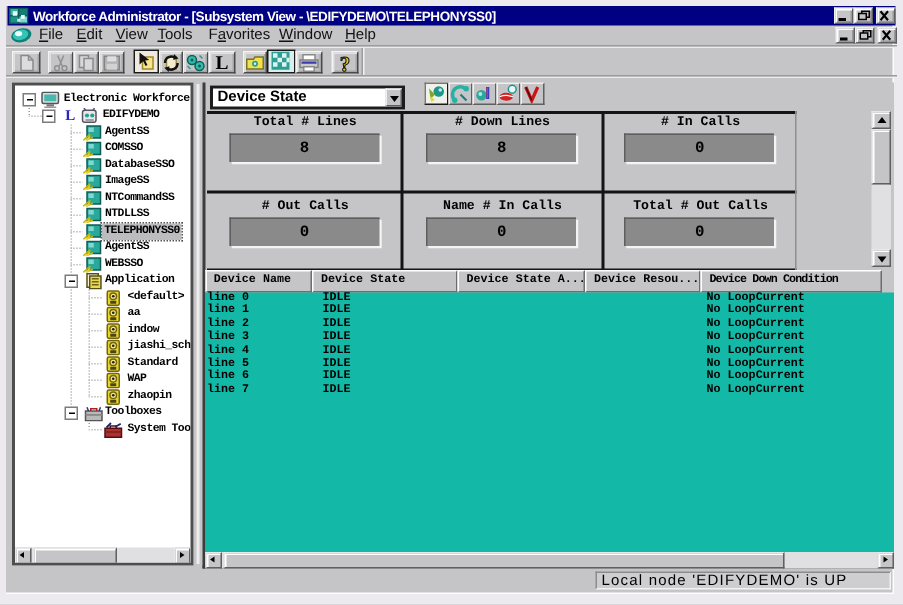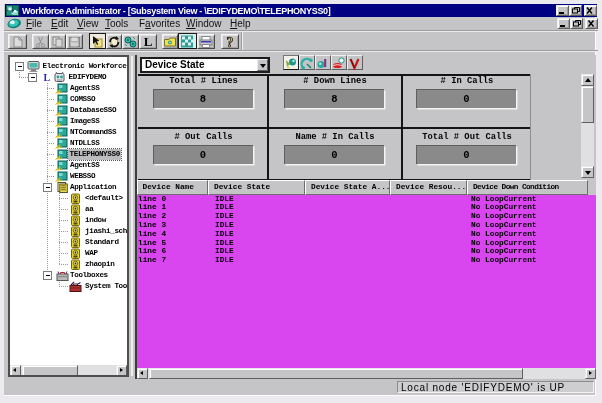--- a/index.html
+++ b/index.html
@@ -32,21 +32,21 @@
 #rpanel{left:135px;top:55px;width:461px;height:324px;background:#c5c4c7;border-left:2px solid #3c3c3c;border-bottom:2px solid #3c3c3c;}
 
 #combo{left:140px;top:57px;width:130px;height:16px;background:#fff;border:2px solid #1c1c1c;}
 #combotext{left:145px;top:59px;font-size:10px;font-weight:bold;color:#000;line-height:12px;}
 
 .statlabel{position:absolute;font-family:"Liberation Mono",monospace;font-weight:bold;font-size:8.8px;color:#000;text-align:center;white-space:nowrap;line-height:10px;}
 .statbox{position:absolute;height:19px;background:#8a8a8a;border-top:1px solid #5e5e5e;border-left:1px solid #5e5e5e;box-shadow:1.5px 1.5px 0 #f4f4f4;}
 .statnum{width:100%;text-align:center;font-family:"Liberation Mono",monospace;font-weight:bold;font-size:10.5px;color:#000;line-height:18.5px;}
 .blk{background:#141414;}
 .hcell{position:absolute;top:180px;height:15px;background:#c5c4c7;border-top:1px solid #fff;border-left:1px solid #fff;border-right:1px solid #6d6d6d;border-bottom:1px solid #6d6d6d;font-family:"Liberation Mono",monospace;font-weight:bold;font-size:7.8px;line-height:13px;white-space:nowrap;overflow:hidden;padding-left:5px;color:#000;}
-#tbody{left:136.5px;top:195px;width:459px;height:173px;background:#d946ef;}
+#tbody{left:136.5px;top:195px;width:459px;height:173px;background:#14b8a6;}
 .drow{position:absolute;font-family:"Liberation Mono",monospace;font-weight:bold;font-size:7.8px;color:#000;white-space:nowrap;line-height:9px;}
 
 #statusbox{left:397px;top:381px;width:197px;height:12px;background:#cecdd0;border:1px solid;border-color:#8c8c8c #f2f2f2 #f2f2f2 #8c8c8c;}
 #statustext{left:401px;top:382px;font-size:10px;color:#000;letter-spacing:0.8px;line-height:11px;}
 </style></head>
 <body>
 <div id="frame" class="abs"></div>
 <div id="titlebar" class="abs"></div>
 <div id="titletext" class="abs">Workforce Administrator - [Subsystem View - \EDIFYDEMO\TELEPHONYSS0]</div>
 

